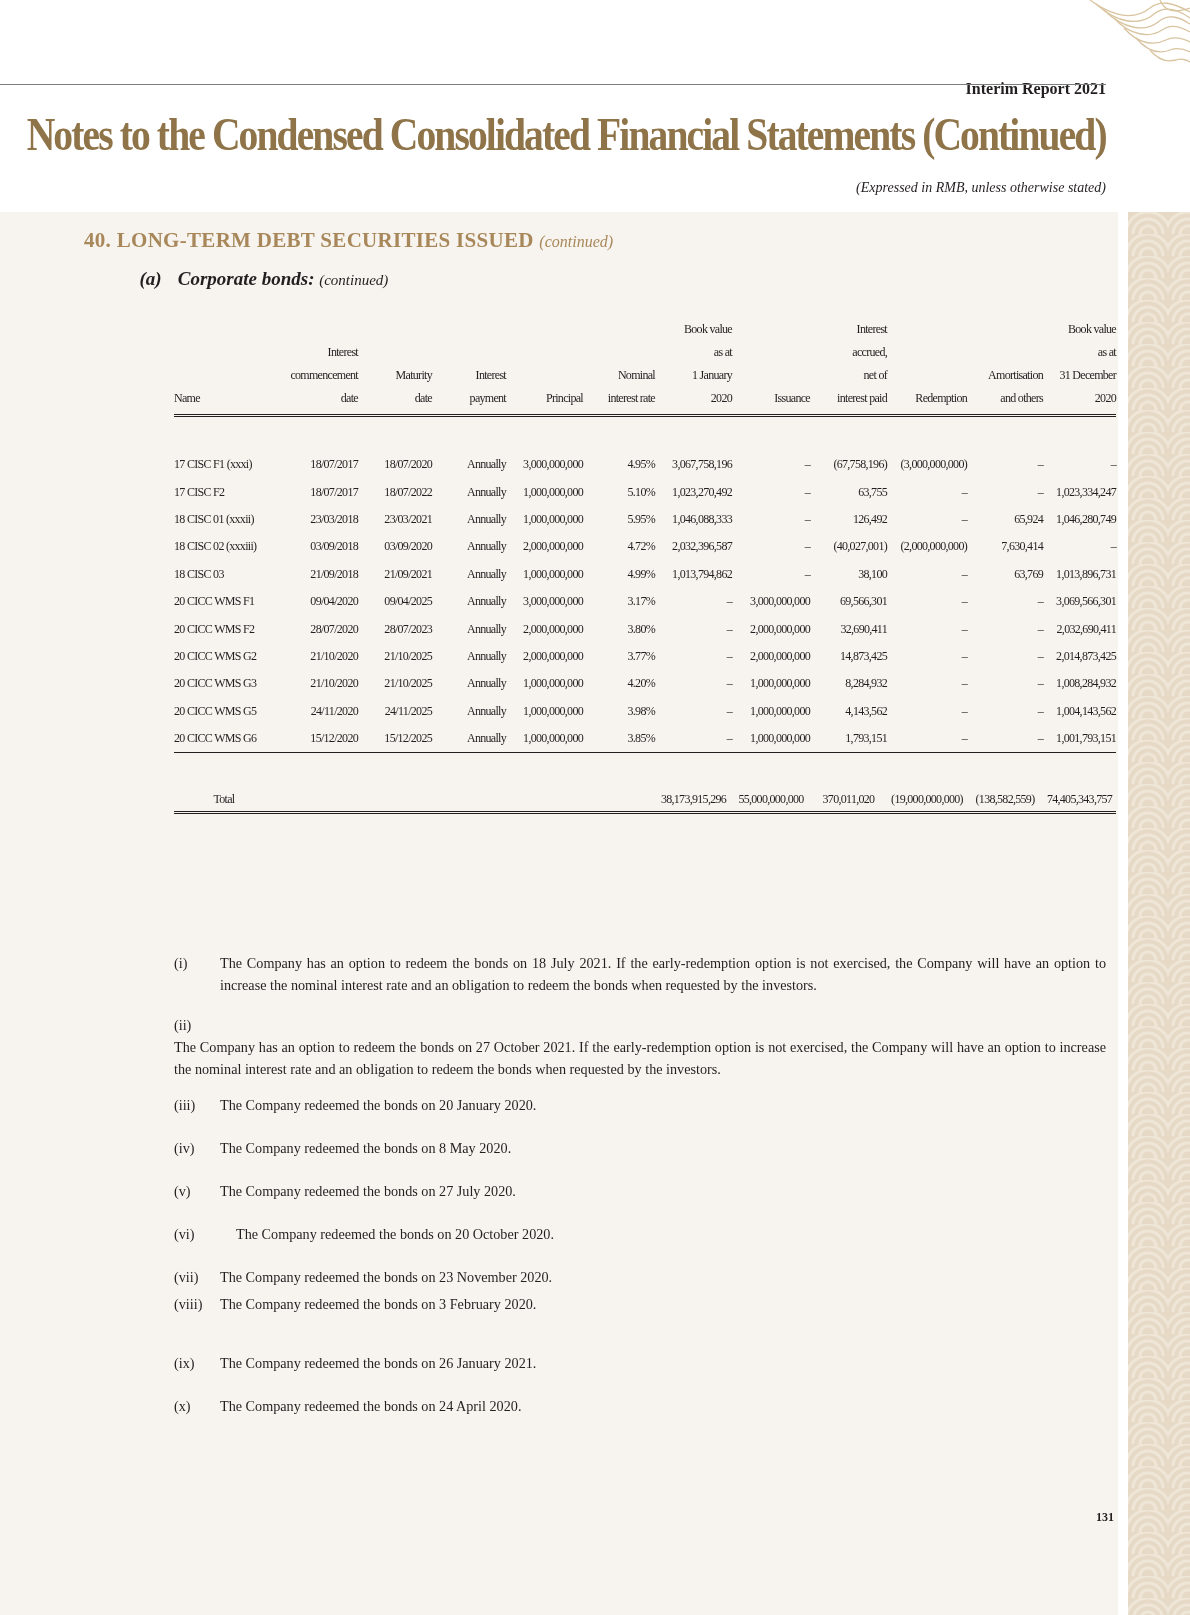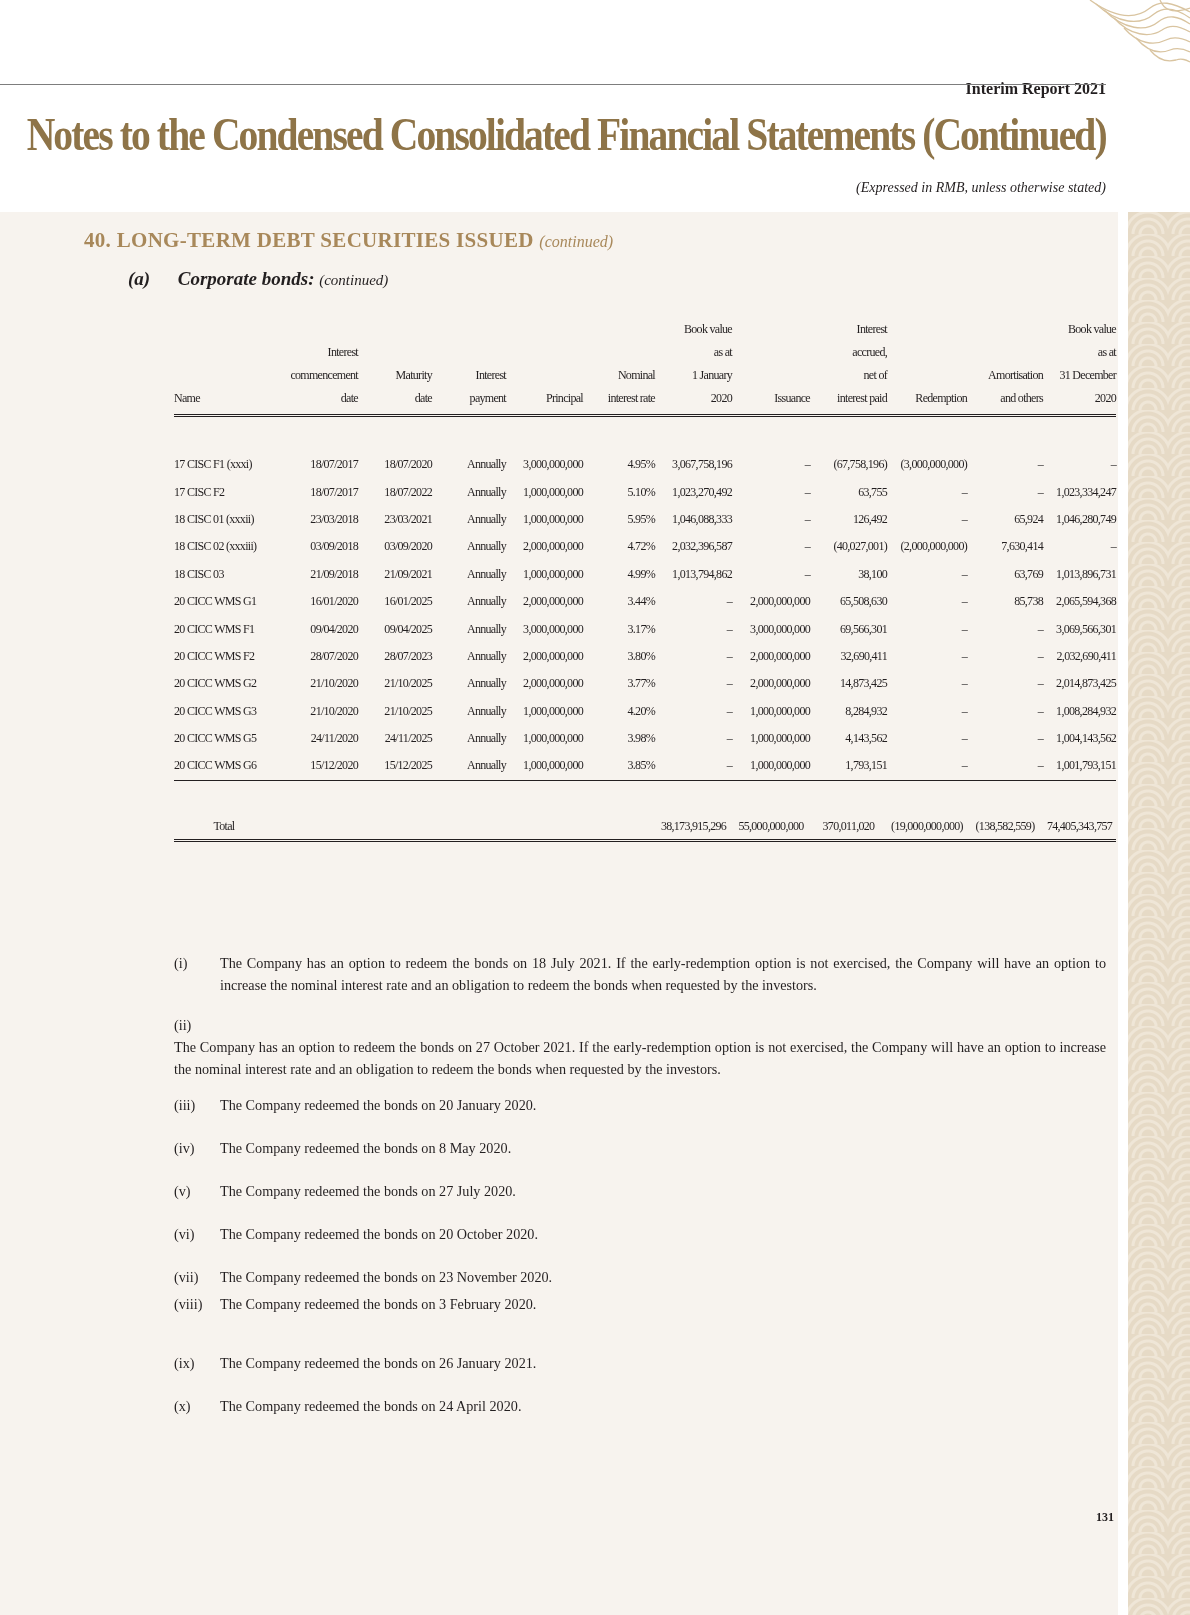--- a/index.html
+++ b/index.html
@@ -34,21 +34,21 @@
     background-color:#e6dac6;
     background-image:
       radial-gradient(circle at 50% 100%, transparent 6px, #efe6d7 7px, #efe6d7 9px, transparent 10px, transparent 13px, #efe6d7 14px, #efe6d7 16px, transparent 17px, transparent 20px, #efe6d7 21px, #efe6d7 23px, transparent 24px);
     background-size:40px 22px;
   }
   .section-heading {
     position:absolute; left:84px; top:228px; font-size:21px; font-weight:bold; color:#a8885a; letter-spacing:0.3px;
   }
   .section-heading .cont { font-weight:normal; font-style:italic; font-size:16px; letter-spacing:0; }
   .subsection {
-    position:absolute; left:128px; top:268px; font-size:19px; font-weight:bold; font-style:italic; color:#231f20;
+    position:absolute; left:128px; top:268px; font-size:19px; font-weight:bold; font-style:italic; color:#231f20;text-align:center;
   }
   .subsection .idx { display:inline-block; width:45px; }
   .subsection .cont { font-weight:normal; font-size:15px; }
 
   
   .tbl {
     position:absolute; left:174px; top:318px; width:932px;
     font-family:"Liberation Sans Narrow","Liberation Serif",serif;
   }
   table { border-collapse:collapse; width:100%; table-layout:fixed; }
@@ -268,34 +268,20 @@
           <td>1,000,000,000</td>
           <td>4.99%</td>
           <td>1,013,794,862</td>
           <td>–</td>
           <td>38,100</td>
           <td>–</td>
           <td>63,769</td>
           <td>1,013,896,731</td>
         </tr>
         <tr class="data">
-          <td class="left">20 CICC WMS G1</td>
-          <td>16/01/2020</td>
-          <td>16/01/2025</td>
-          <td>Annually</td>
-          <td>2,000,000,000</td>
-          <td>3.44%</td>
-          <td>–</td>
-          <td>2,000,000,000</td>
-          <td>65,508,630</td>
-          <td>–</td>
-          <td>85,738</td>
-          <td>2,065,594,368</td>
-        </tr>
-        <tr class="data">
           <td class="left">20 CICC WMS F1</td>
           <td>09/04/2020</td>
           <td>09/04/2025</td>
           <td>Annually</td>
           <td>3,000,000,000</td>
           <td>3.17%</td>
           <td>–</td>
           <td>3,000,000,000</td>
           <td>69,566,301</td>
           <td>–</td>
@@ -407,21 +393,21 @@
       <span class="txt">The Company redeemed the bonds on 20 January 2020.</span>
     </div>
     <div class="note" style="top: 185px;">
       <span class="num">(iv)</span>
       <span class="txt">The Company redeemed the bonds on 8 May 2020.</span>
     </div>
     <div class="note" style="top: 228px;">
       <span class="num">(v)</span>
       <span class="txt">The Company redeemed the bonds on 27 July 2020.</span>
     </div>
-    <div class="note" style="top: 271px;">
+    <div class="note" style="top: 271px; gap: 16px;">
       <span class="num">(vi)</span>
       <span class="txt">The Company redeemed the bonds on 20 October 2020.</span>
     </div>
     <div class="note" style="top: 314px;">
       <span class="num">(vii)</span>
       <span class="txt">The Company redeemed the bonds on 23 November 2020.</span>
     </div>
     <div class="note" style="top: 341px;">
       <span class="num">(viii)</span>
       <span class="txt">The Company redeemed the bonds on 3 February 2020.</span>

